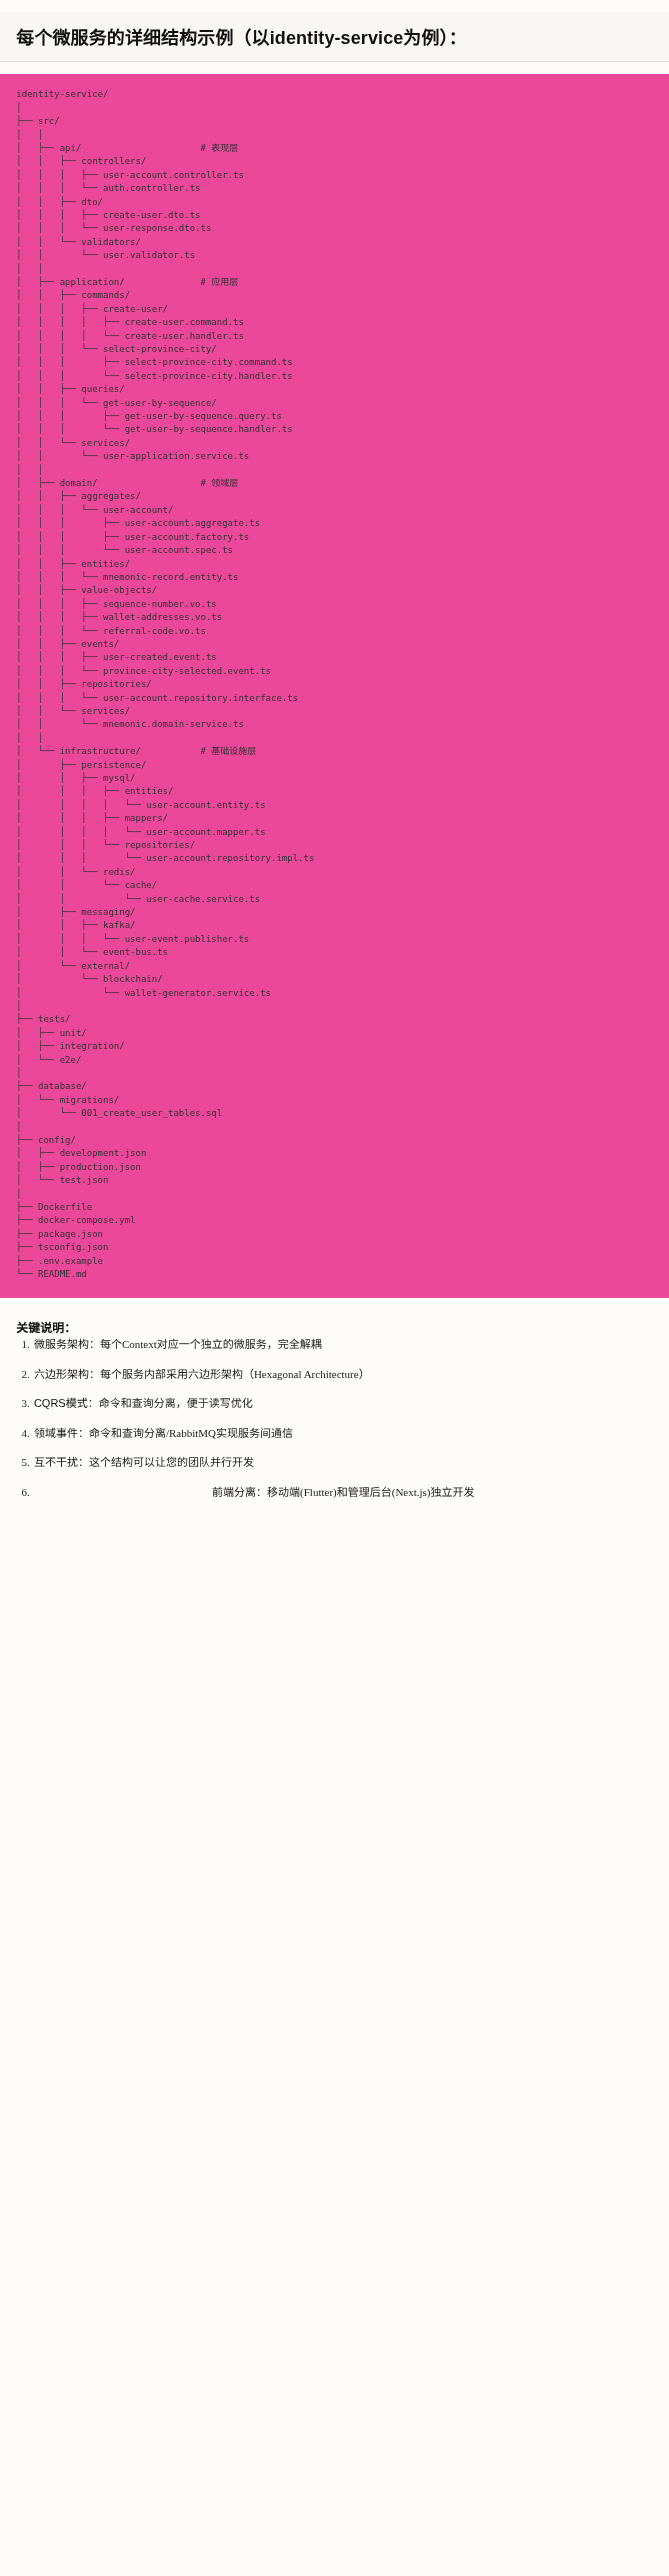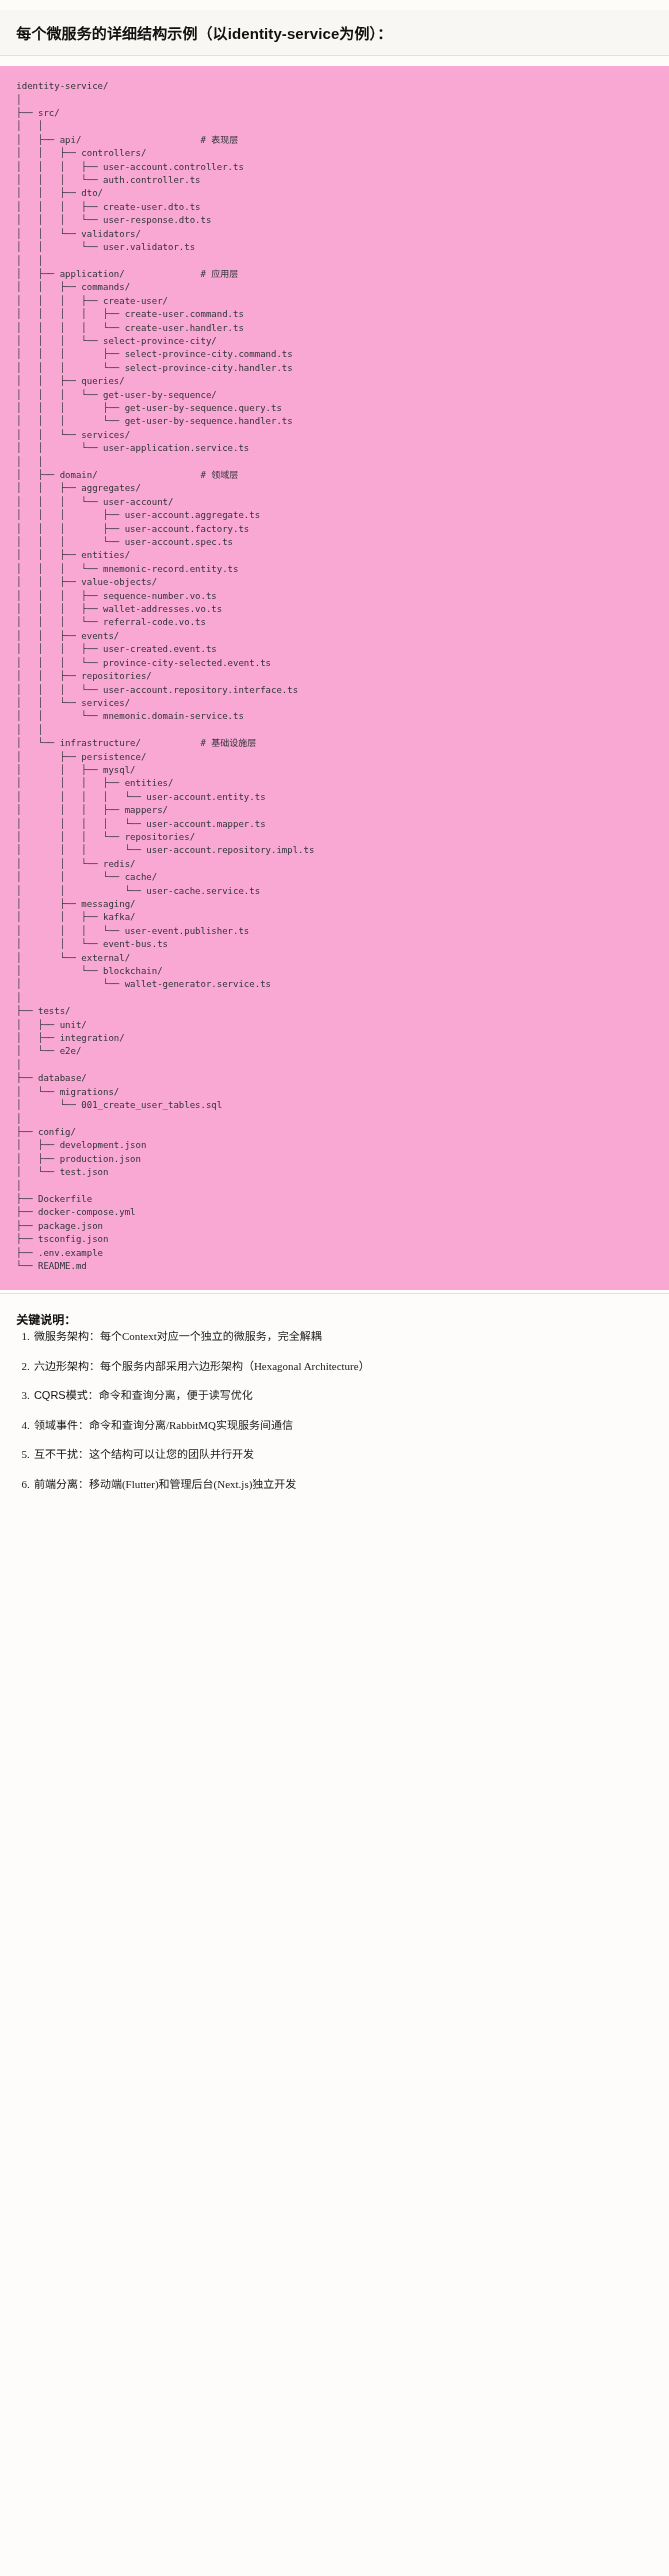--- a/index.html
+++ b/index.html
@@ -17,32 +17,32 @@
   .page {
     width: 669px;
     box-sizing: border-box;
     background: #fdfcfa;
   }
 
   
   .doc-heading {
     font-family: "Liberation Sans", "DejaVu Sans", sans-serif;
     font-weight: bold;
-    font-size: 15px;
+    font-size: 18px;
     line-height: 1.35;
     color: #111111;
     padding: 13.8px 16.3px 11.3px 16.3px;
     background: #f8f7f3;
     border-bottom: 0.6px solid #e3e1dc;
     letter-spacing: 0.1px;
   }
 
   
   .code-block {
-    background: #f9a8d4;
+    background: #ec4899;
     padding: 13.8px 16.3px 16.3px 16.3px;
   }
   pre.tree {
     margin: 0;
     font-family: "DejaVu Sans Mono", "Liberation Mono", monospace;
     font-size: 9px;
     line-height: 13.4px;
     color: #2f3338;
     white-space: pre;
     tab-size: 4;
@@ -74,20 +74,21 @@
     padding: 0 0 0 16.3px;
     font-size: 11px;
     line-height: 1.5;
   }
   ol.notes-list > li {
     margin: 0 0 13px 0;
     padding-left: 1.3px;
   }
   ol.notes-list > li:last-child {
     margin-bottom: 0;
+    text-align: center;
   }
   .note-term {
     font-family: "Liberation Sans", "DejaVu Sans", sans-serif;
     font-weight: normal;
     color: #111111;
   }
   .note-text {
     color: #1a1a1a;
   }
   .closing {

